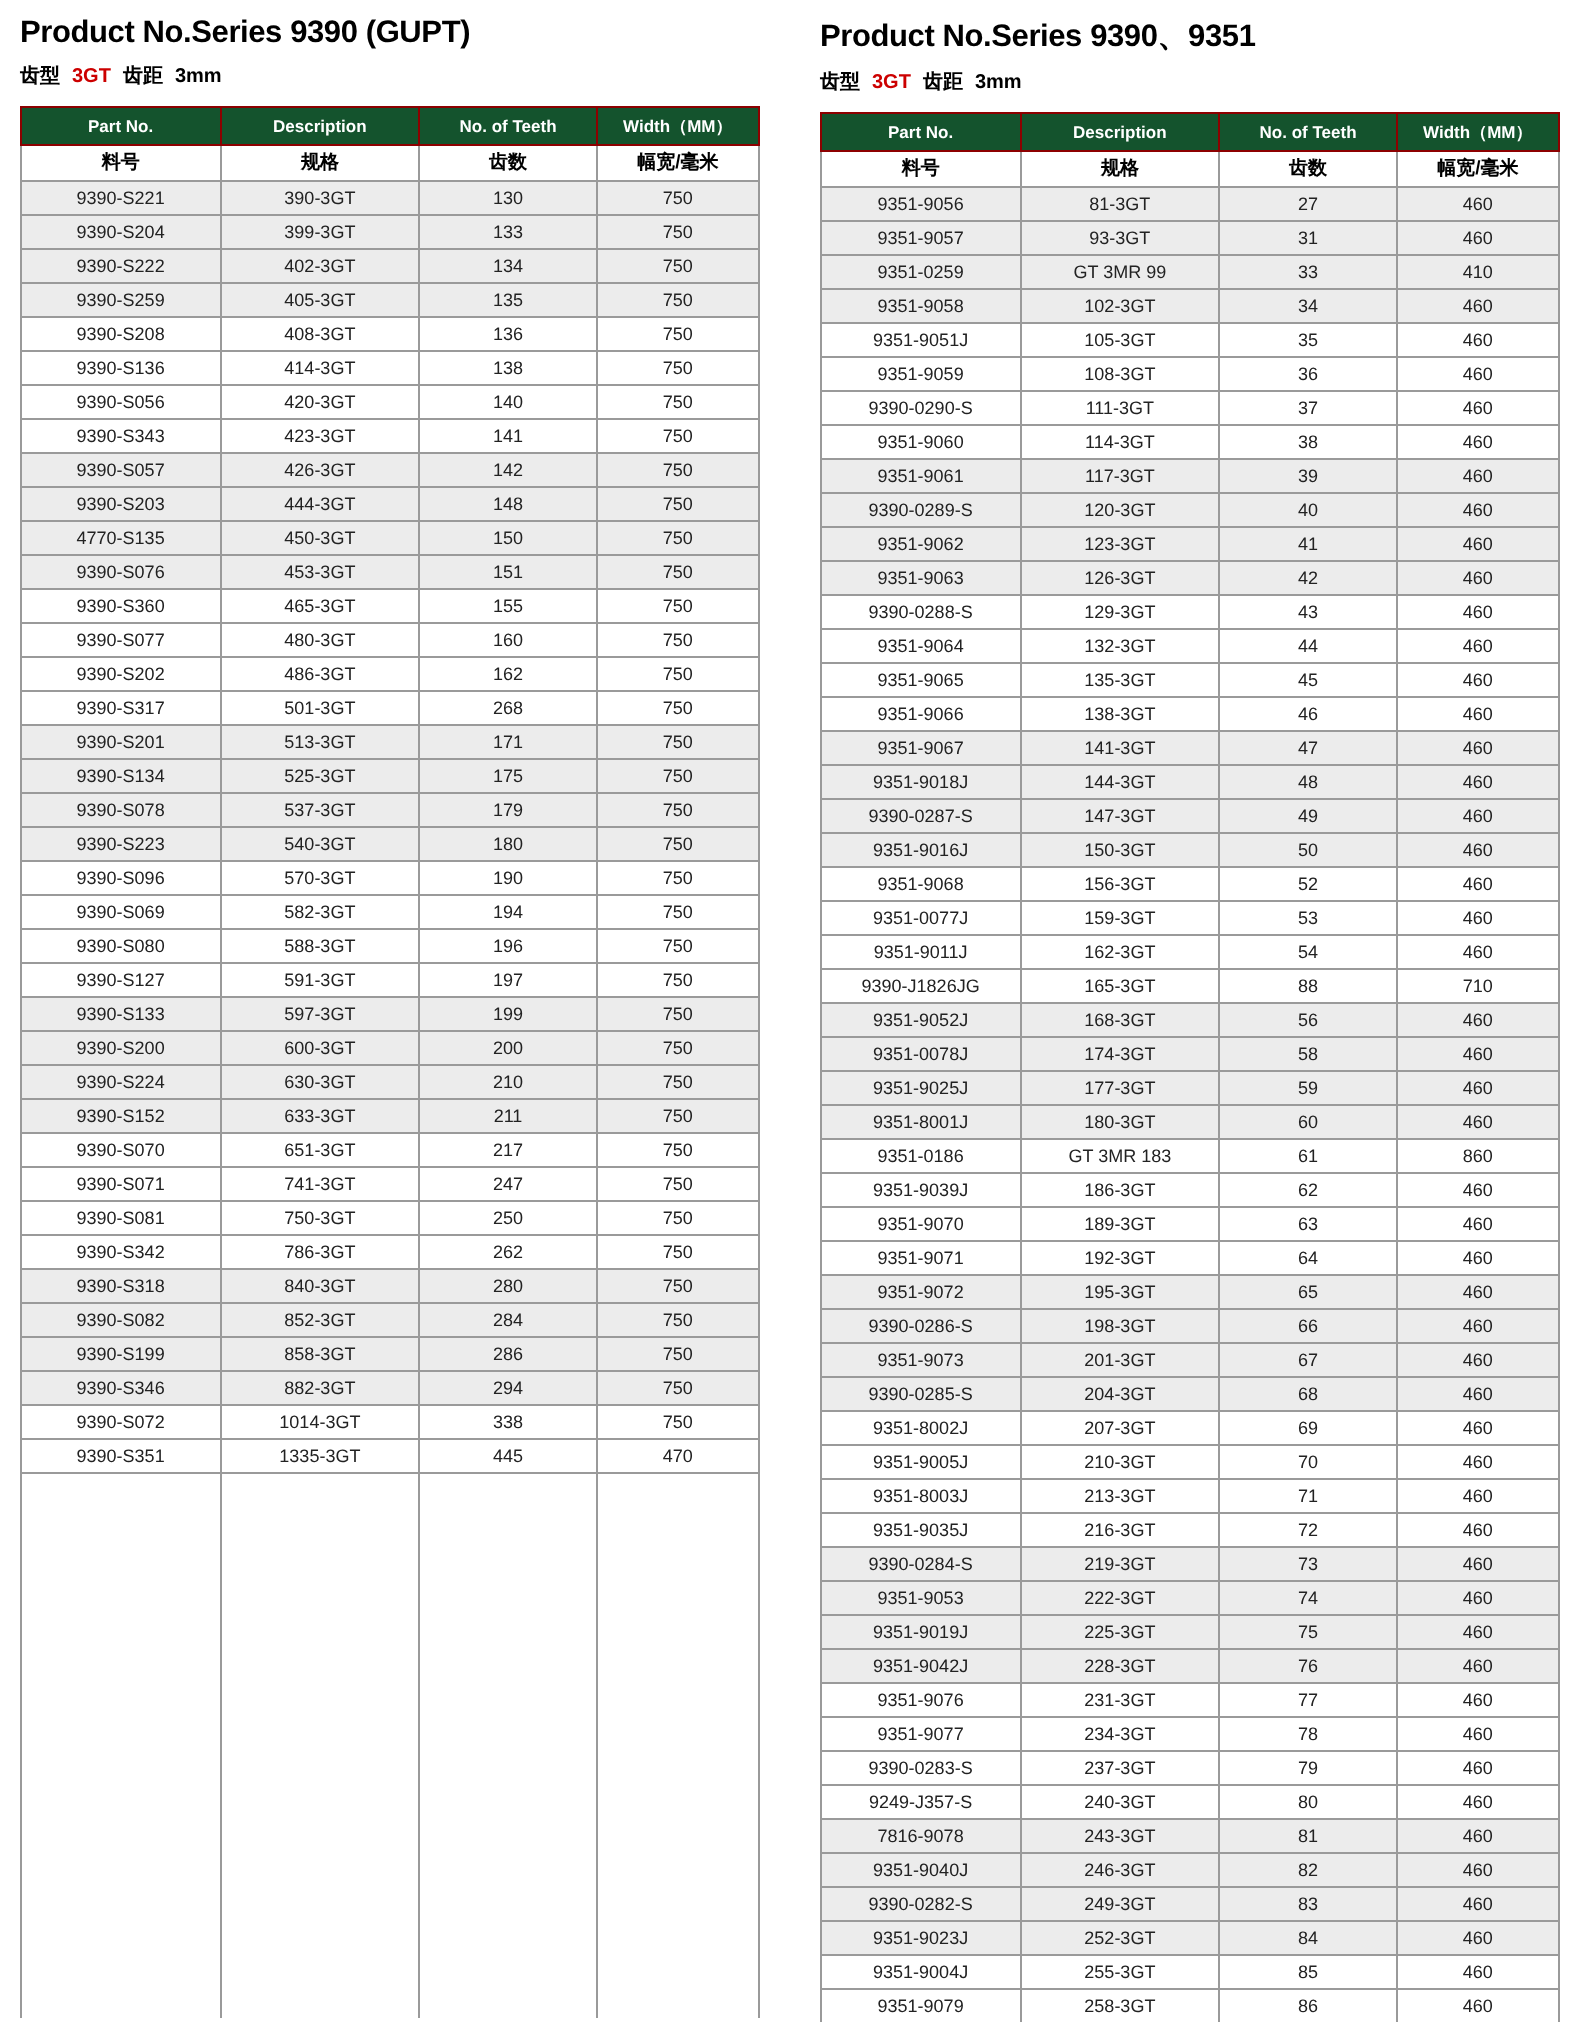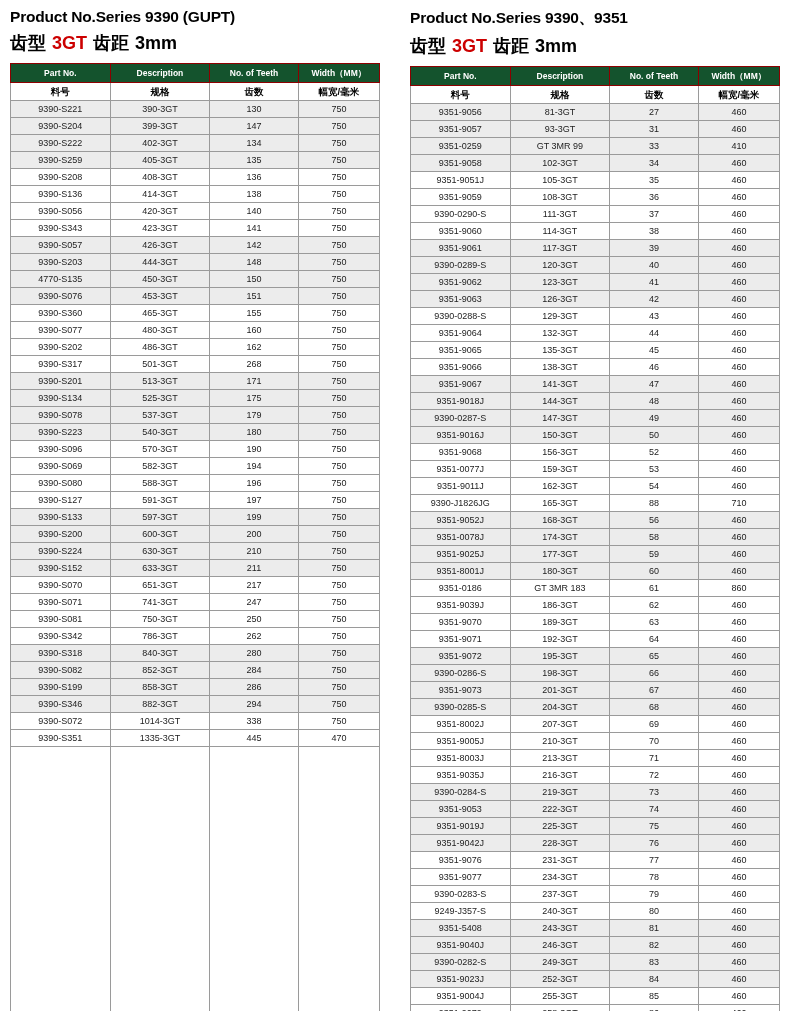--- a/index.html
+++ b/index.html
@@ -25,21 +25,21 @@
   }
   .title {
     font-size: 15.5px;
     font-weight: bold;
     color: #000;
     letter-spacing: -0.2px;
     margin: 0 0 5px 0;
     white-space: nowrap;
   }
   .subtitle {
-    font-size: 18px;
+    font-size: 10px;
     font-weight: bold;
     color: #000;
     margin: 0 0 8px 0;
     white-space: nowrap;
   }
   .subtitle .red {
     color: #cc0000;
     font-weight: bold;
   }
   .subtitle .sp { display:inline-block; width:6px; }
@@ -123,21 +123,21 @@
           </tr>
         <tr class="alt">
               <td>9390-S221</td>
               <td>390-3GT</td>
               <td>130</td>
               <td>750</td>
             </tr>
             <tr class="alt">
               <td>9390-S204</td>
               <td>399-3GT</td>
-              <td>147</td>
+              <td>133</td>
               <td>750</td>
             </tr>
             <tr class="alt">
               <td>9390-S222</td>
               <td>402-3GT</td>
               <td>134</td>
               <td>750</td>
             </tr>
             <tr class="alt">
               <td>9390-S259</td>
@@ -758,21 +758,21 @@
               <td>79</td>
               <td>460</td>
             </tr>
             <tr class="plain">
               <td>9249-J357-S</td>
               <td>240-3GT</td>
               <td>80</td>
               <td>460</td>
             </tr>
             <tr class="alt">
-              <td>9351-5408</td>
+              <td>7816-9078</td>
               <td>243-3GT</td>
               <td>81</td>
               <td>460</td>
             </tr>
             <tr class="alt">
               <td>9351-9040J</td>
               <td>246-3GT</td>
               <td>82</td>
               <td>460</td>
             </tr>

